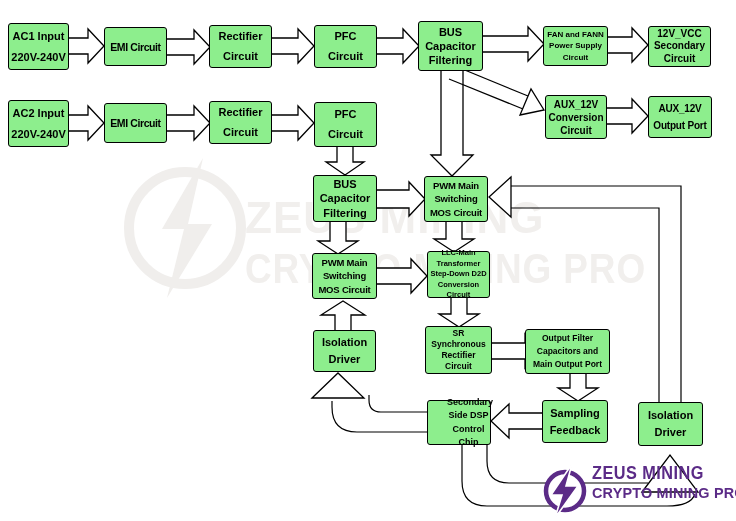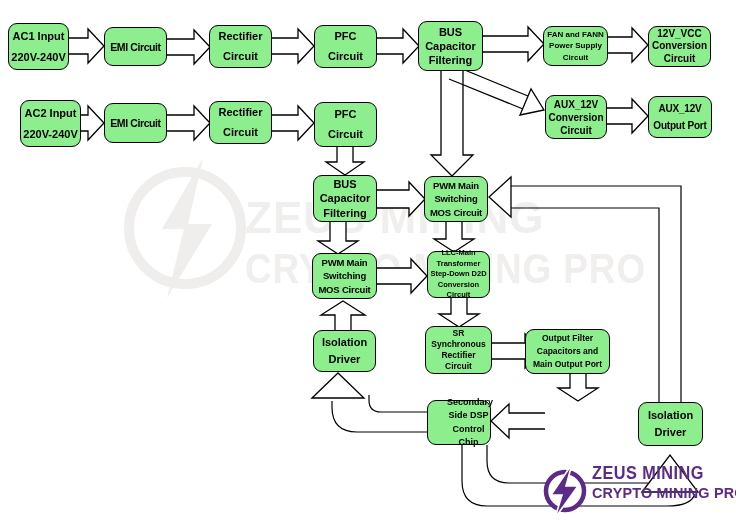--- a/index.html
+++ b/index.html
@@ -14,32 +14,32 @@
   #wm-line1{left:245px;top:193px;font-size:44px;}
   #wm-line2{left:245px;top:245px;font-size:42px;transform:scaleX(0.88);}
   
   #wires{position:absolute;left:0;top:0;z-index:1;}
   .block-arrow{fill:#ffffff;stroke:#000000;stroke-width:1.3;stroke-linejoin:miter;}
   .pipe{fill:none;stroke:#000000;stroke-width:1.2;}
   .head{fill:#ffffff;stroke:#000000;stroke-width:1.3;stroke-linejoin:miter;}
   
   .node{
     position:absolute;z-index:2;background:#8dee8d;border:1.6px solid #000;
-    border-radius:9px;display:flex;align-items:center;justify-content:center;
+    border-radius:3px;display:flex;align-items:center;justify-content:center;
     text-align:center;font-weight:bold;color:#000;box-sizing:border-box;
   }
   .node span{white-space:pre-line;display:block;width:100%;}
   .n-ac1 {left:8px;  top:23px;  width:61px; height:47px; font-size:11px;  line-height:1.85;}
   .n-emi1{left:104px;top:27px;  width:63px; height:39px; font-size:10.5px;letter-spacing:-0.4px;}
   .n-rect1{left:209px;top:25px; width:63px; height:43px; font-size:11px;  line-height:1.75;}
   .n-pfc1{left:314px;top:25px;  width:63px; height:43px; font-size:11px;  line-height:1.75;}
   .n-bus1{left:418px;top:21px;  width:65px; height:50px; font-size:11px;  line-height:1.3;}
   .n-fan {left:543px;top:26px;  width:65px; height:40px; font-size:8px;   line-height:1.45;}
   .n-vcc {left:648px;top:26px;  width:63px; height:41px; font-size:10px;  line-height:1.25;}
-  .n-ac2 {left:8px;  top:100px; width:61px; height:47px; font-size:11px;  line-height:1.85;margin-left:12px;}
+  .n-ac2 {left:8px;  top:100px; width:61px; height:47px; font-size:11px;  line-height:1.85;}
   .n-emi2{left:104px;top:103px; width:63px; height:40px; font-size:10.5px;letter-spacing:-0.4px;}
   .n-rect2{left:209px;top:101px;width:63px; height:43px; font-size:11px;  line-height:1.75;}
   .n-pfc2{left:314px;top:102px; width:63px; height:45px; font-size:11px;  line-height:1.8;}
   .n-auxc{left:545px;top:95px;  width:62px; height:44px; font-size:10px;  line-height:1.3;}
   .n-auxo{left:648px;top:96px;  width:64px; height:42px; font-size:10px;  line-height:1.7;letter-spacing:-0.2px;}
   .n-bus2{left:313px;top:175px; width:64px; height:47px; font-size:11px;  line-height:1.3;}
   .n-pwm1{left:424px;top:176px; width:64px; height:46px; font-size:9.5px; line-height:1.4;letter-spacing:-0.2px;}
   .n-pwm2{left:312px;top:253px; width:65px; height:46px; font-size:9.5px; line-height:1.4;letter-spacing:-0.2px;}
   .n-llc {left:427px;top:251px; width:63px; height:47px; font-size:7.5px; line-height:1.4;}
   .n-isoL{left:313px;top:330px; width:63px; height:42px; font-size:11px;  line-height:1.55;}
@@ -142,21 +142,21 @@
 Capacitor
 Filtering</span>
     </div>
   <div class="node n-fan">
       <span>FAN and FANN
 Power Supply
 Circuit</span>
     </div>
   <div class="node n-vcc">
       <span>12V_VCC
-Conversion
+Secondary
 Circuit</span>
     </div>
   <div class="node n-ac2">
       <span>AC2 Input
 220V-240V</span>
     </div>
   <div class="node n-emi2">
       <span>EMI Circuit</span>
     </div>
   <div class="node n-rect2">
@@ -209,20 +209,24 @@
     </div>
   <div class="node n-outf">
       <span>Output Filter
 Capacitors and
 Main Output Port</span>
     </div>
   <div class="node n-dsp">
       <span>Secondary
 Side DSP
 Control Chip</span>
+    </div>
+  <div class="node n-samp">
+      <span>Sampling
+Feedback</span>
     </div>
   <div class="node n-isoR">
       <span>Isolation
 Driver</span>
     </div>
 
   <div id="logo">
     <svg width="736" height="521">
       <circle cx="565" cy="491" r="19" fill="#ffffff" stroke="#5b2b87" stroke-width="4.5"></circle>
       <path d="M 572,464 L 551,495 L 562,495 L 555,518 L 578,486 L 566,486 Z" fill="#5b2b87" stroke="#ffffff" stroke-width="1.6"></path>

